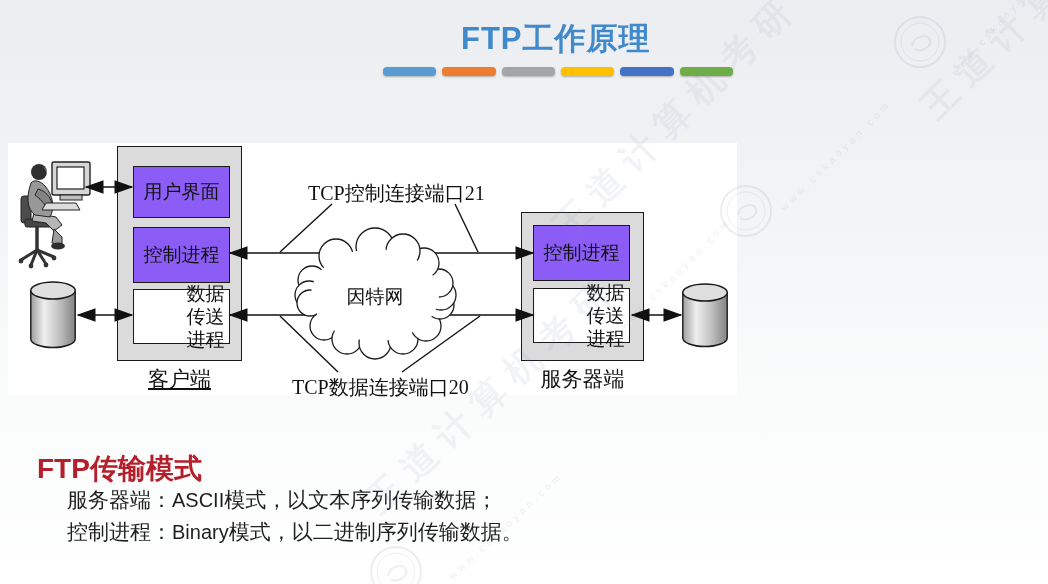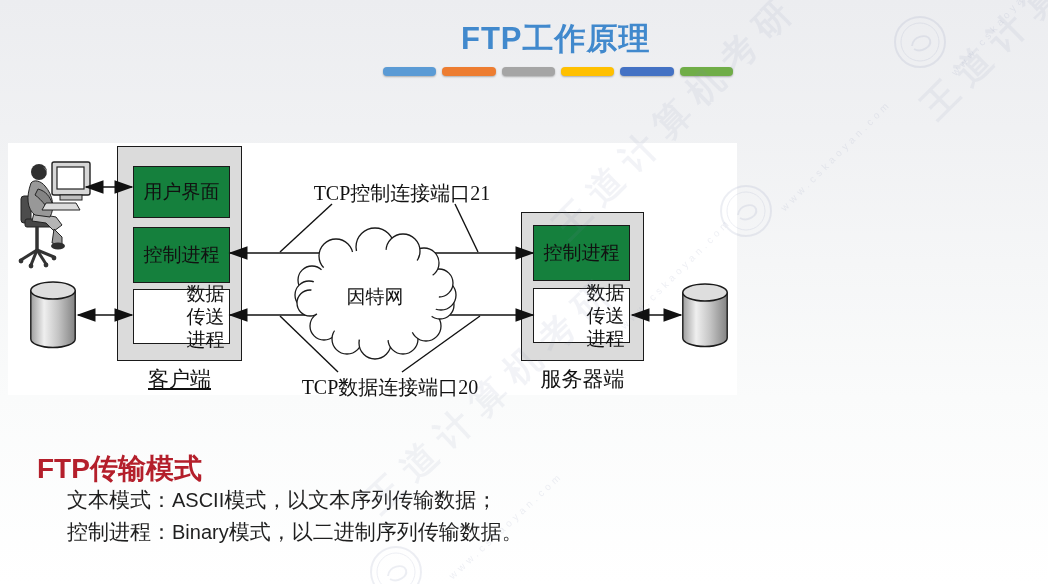--- a/index.html
+++ b/index.html
@@ -9,32 +9,32 @@
     font-family:"Liberation Sans",sans-serif;
   }
   
   .title{position:absolute;left:461px;top:18px;font-size:31px;font-weight:bold;letter-spacing:1px;}
   .bars{position:absolute;left:383px;top:67px;width:350px;height:9px;display:flex;gap:6px;}
   .bars div{flex:1;height:9px;border-radius:4px;box-shadow:0 1px 2px rgba(0,0,0,.28);}
   
   .panel{position:absolute;left:8px;top:143px;width:729px;height:252px;background:#ffffff;}
   .outer-box{position:absolute;background:#dbdbdb;border:1.6px solid #1a1a1a;box-sizing:border-box;}
   .proc-box{
-    position:absolute;background:#15803d;border:1.5px solid #1a1a1a;box-sizing:border-box;
+    position:absolute;background:#8b5cf6;border:1.5px solid #1a1a1a;box-sizing:border-box;
     display:flex;align-items:center;justify-content:center;text-align:center;
     font-family:"Liberation Serif","DejaVu Serif",serif;font-size:19px;color:#111;
     white-space:pre-line;line-height:1.22;
   }
   .proc-box.white{background:#ffffff;padding-left:48px;}
   .side-label{
     position:absolute;text-align:center;font-family:"Liberation Serif","DejaVu Serif",serif;
     font-size:21px;color:#111;
   }
   .conn-label{
-    position:absolute;text-align:center;font-family:"Liberation Serif","DejaVu Serif",serif;
+    position:absolute;text-align:left;font-family:"Liberation Serif","DejaVu Serif",serif;
     font-size:20px;color:#111;
   }
   .cloud-label{
     position:absolute;left:332px;top:141px;width:70px;text-align:center;
     font-family:"Liberation Serif","DejaVu Serif",serif;font-size:19px;color:#111;
   }
   .abs{position:absolute;}
   
   .modes-heading{position:absolute;left:37px;top:450px;font-size:28px;font-weight:bold;}
   .modes-body{
@@ -170,21 +170,21 @@
       </g>
     </svg>
 
     <div class="cloud-label">因特网</div>
     <div class="conn-label" style="left:300px;top:37px;width:188px;">TCP控制连接端口21</div>
     <div class="conn-label" style="left:284px;top:231px;width:196px;">TCP数据连接端口20</div>
   </div>
 
   <div class="modes-heading" style="color: rgb(180, 31, 43);">FTP传输模式</div>
   <div class="modes-body">
-    <div><span>文本模式：</span><span class="latin">ASCII</span><span>模式，以文本序列传输数据；</span></div>
+    <div><span>服务器端：</span><span class="latin">ASCII</span><span>模式，以文本序列传输数据；</span></div>
     <div><span>控制进程：</span><span class="latin">Binary</span><span>模式，以二进制序列传输数据。</span></div>
   </div>
 
   <div class="wm wm-big" style="left:880px;top:-28px;transform:rotate(-45deg);">王道计算机考研</div>
   <svg class="wm wm-stamp" style="left:893px;top:15px;" width="54" height="54" viewBox="0 0 54 54">
     <circle cx="27" cy="27" r="25" fill="none" stroke="#6e7aa5" stroke-width="2"></circle>
     <circle cx="27" cy="27" r="19" fill="none" stroke="#6e7aa5" stroke-width="1"></circle>
     <path d="M19,31 C20,21 34,18 37,25 C39,32 28,38 21,34" fill="none" stroke="#6e7aa5" stroke-width="2"></path>
   </svg>
   <div class="wm wm-url" style="left:928px;top:12px;transform:rotate(-48deg);">www.cskaoyan.com</div>

